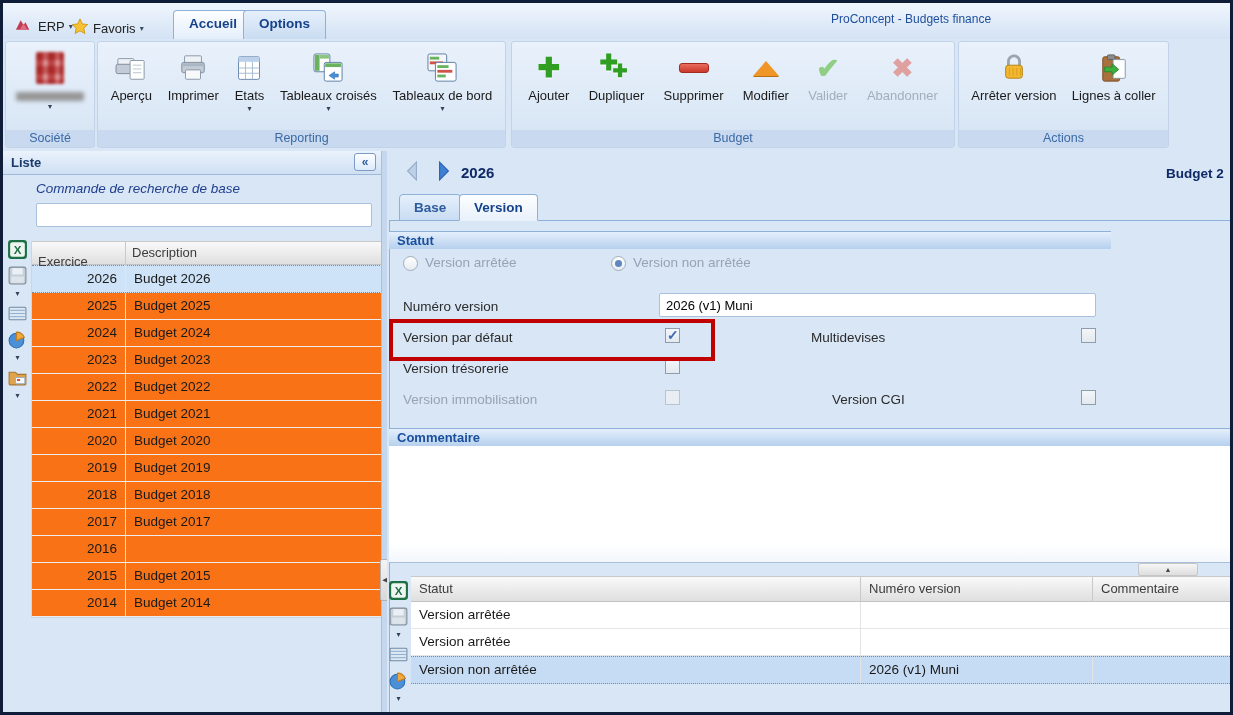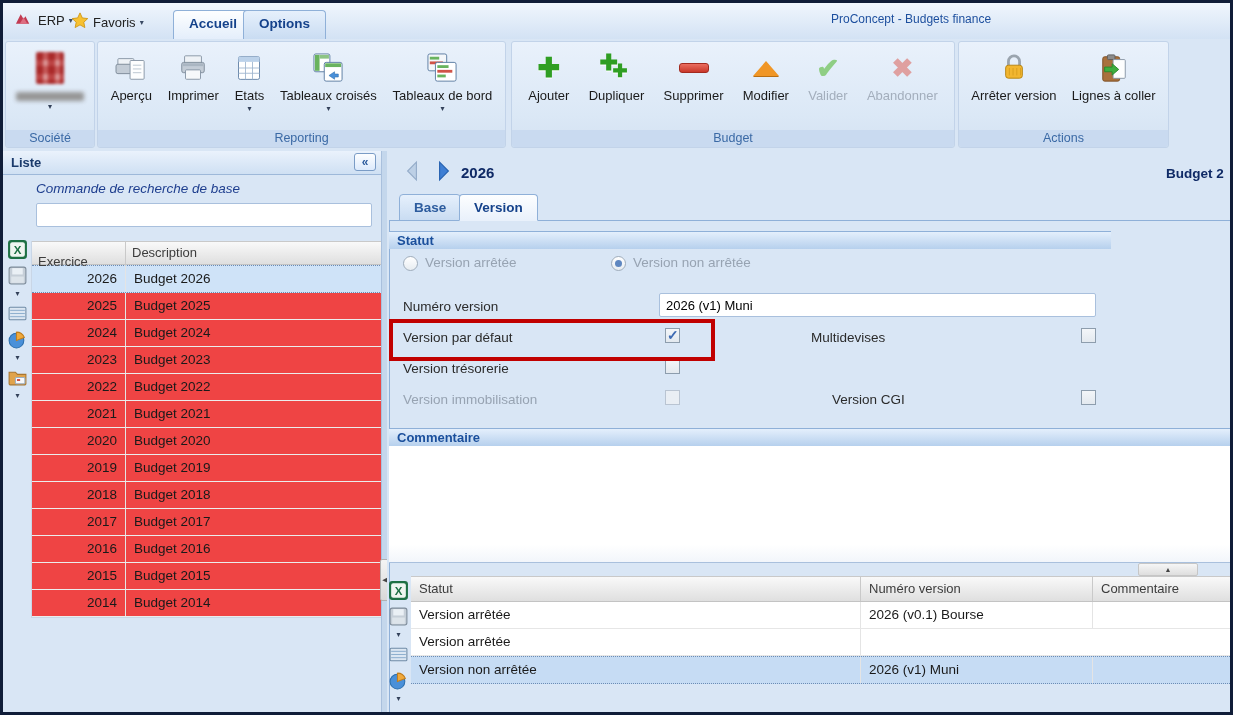--- a/index.html
+++ b/index.html
@@ -1,19 +1,19 @@
 <!DOCTYPE html>
 <html><head>
 <meta charset="utf-8">
 <style>
   html,body{margin:0;padding:0;background:#e8e8e8;font-family:"Liberation Sans",sans-serif;}
   .window{position:relative;width:1233px;height:715px;box-sizing:border-box;border:3px solid #101d38;background:#d6e3f4;overflow:hidden;}
   
   .titlebar{position:absolute;left:0;top:0;right:0;height:36px;background:linear-gradient(#f0f6fd,#d3e2f4);border-bottom:1px solid #b3c7e0;}
-  .menu-btn{position:absolute;top:7px;display:flex;align-items:center;gap:4px;padding:2px 4px;border-radius:3px;color:#222;font-size:13px;cursor:default;}
+  .menu-btn{position:absolute;top:13px;display:flex;align-items:center;gap:4px;padding:2px 4px;border-radius:3px;color:#222;font-size:13px;cursor:default;}
   .menu-btn .dd{font-size:8px;color:#3a4a63;}
   .top-tab{position:absolute;top:7px;height:29px;box-sizing:border-box;border:1px solid #8fb0d8;border-bottom:none;border-radius:4px 4px 0 0;padding:5px 15px 0;font-size:13.5px;font-weight:bold;color:#15428b;}
   .top-tab.active{background:linear-gradient(#fdfeff,#e4eefb);text-align:center;}
   .top-tab.inactive{background:linear-gradient(#e6f0fc,#c9dcf2);}
   .app-title{position:absolute;left:828px;top:9px;font-size:12px;color:#1d4f9e;}
   
   .ribbon{position:absolute;left:0;top:36px;right:0;height:112px;background:#d9e6f5;border-bottom:1px solid #a9bfdb;}
   .rgroup{position:absolute;top:2px;height:107px;box-sizing:border-box;border:1px solid #c2d3e9;border-radius:3px;background:linear-gradient(#e9f1fb,#dbe8f6 70%,#d4e2f2);}
   .rgroup-label{position:absolute;left:0;right:0;bottom:0;height:17px;line-height:17px;text-align:center;font-size:12.5px;color:#3a69a5;background:#c9daf0;border-radius:0 0 3px 3px;}
   .rbtns{display:flex;justify-content:space-evenly;align-items:flex-start;padding-top:5px;}
@@ -39,21 +39,21 @@
   .collapse-btn{position:absolute;right:5px;top:2px;width:22px;height:18px;box-sizing:border-box;border:1px solid #7a9cc6;border-radius:3px;background:linear-gradient(#fdfeff,#dceafc);color:#2d5c9e;font-size:12px;font-weight:bold;text-align:center;line-height:16px;}
   .search-label{position:absolute;left:33px;top:30px;font-size:13.5px;font-style:italic;color:#1f3f8f;}
   .search-input{position:absolute;left:33px;top:52px;width:336px;height:24px;box-sizing:border-box;border:1px solid #a9c0dd;border-radius:2px;background:#fff;font-size:13px;padding:2px 6px;font-family:"Liberation Sans",sans-serif;}
   .icon-strip{position:absolute;left:1px;top:86px;width:27px;display:flex;flex-direction:column;align-items:center;}
   .strip-btn{width:24px;height:24px;display:flex;align-items:center;justify-content:center;margin-bottom:2px;}
   .strip-dd{font-size:8px;color:#33415a;line-height:9px;margin-bottom:3px;}
   .ltable{position:absolute;left:28px;top:90px;width:350px;background:#fff;border:1px solid #c9d6e6;border-top:none;}
   .lthead{display:flex;height:22px;background:linear-gradient(#f9f9f9,#dfdfdf);border-top:1px solid #c9c9c9;border-bottom:1px solid #c3c3c3;font-size:13px;color:#3c3c3c;}
   .lth1{width:94px;padding:12px 6px;box-sizing:border-box;border-right:1px solid #c9c9c9;}
   .lth2{flex:1;padding:3px 6px;box-sizing:border-box;}
-  .lrow{display:flex;height:26px;border-bottom:1px solid #ececec;background:#ef4444;font-size:13.5px;color:#1a1a1a;}
+  .lrow{display:flex;height:26px;border-bottom:1px solid #ececec;background:#f97316;font-size:13.5px;color:#1a1a1a;}
   .lrow.selected{background:#cfe3f8;border-top:1px dotted #6c8cb4;border-bottom:1px dotted #6c8cb4;}
   .lc1{width:94px;box-sizing:border-box;padding:5px 8px 0 0;text-align:right;border-right:1px solid #e4e4e4;}
   .lc2{flex:1;box-sizing:border-box;padding:5px 0 0 8px;}
   
   .vsplit{position:absolute;left:378px;top:148px;width:5px;bottom:0;background:#c4d7ec;border-left:1px solid #a9c0dd;border-right:1px solid #a9c0dd;}
   .vsplit-handle{position:absolute;left:-2px;top:408px;width:8px;height:40px;background:linear-gradient(#f4f4f4,#d8d8d8);border:1px solid #b0b0b0;border-radius:2px;font-size:7px;color:#444;display:flex;align-items:center;justify-content:center;}
   
   .main{position:absolute;left:384px;top:148px;right:0;bottom:0;background:#d9e6f5;}
   .nav-arrow{position:absolute;top:9px;width:20px;height:22px;}
   .record-title{position:absolute;left:74px;top:13px;font-size:15px;font-weight:bold;color:#0f2a66;}
@@ -366,21 +366,20 @@
       <div class="lrow">
           <div class="lc1">2018</div>
           <div class="lc2">Budget 2018</div>
         </div>
       <div class="lrow">
           <div class="lc1">2017</div>
           <div class="lc2">Budget 2017</div>
         </div>
       <div class="lrow">
           <div class="lc1">2016</div>
-          <div class="lc2">Budget 2016</div>
         </div>
       <div class="lrow">
           <div class="lc1">2015</div>
           <div class="lc2">Budget 2015</div>
         </div>
       <div class="lrow">
           <div class="lc1">2014</div>
           <div class="lc2">Budget 2014</div>
         </div>
     </div>
@@ -477,21 +476,20 @@
     </div>
 
     <div class="btable">
       <div class="bthead">
         <div class="bth w1">Statut</div>
         <div class="bth w2">Numéro version</div>
         <div class="bth w3">Commentaire</div>
       </div>
       <div class="brow">
         <div class="bc w1">Version arrêtée</div>
-        <div class="bc w2">2026 (v0.1) Bourse</div>
         <div class="bc w3"></div>
       </div>
       <div class="brow">
         <div class="bc w1">Version arrêtée</div>
         <div class="bc w3"></div>
       </div>
       <div class="brow selected">
         <div class="bc w1">Version non arrêtée</div>
         <div class="bc w2">2026 (v1) Muni</div>
         <div class="bc w3"></div>

